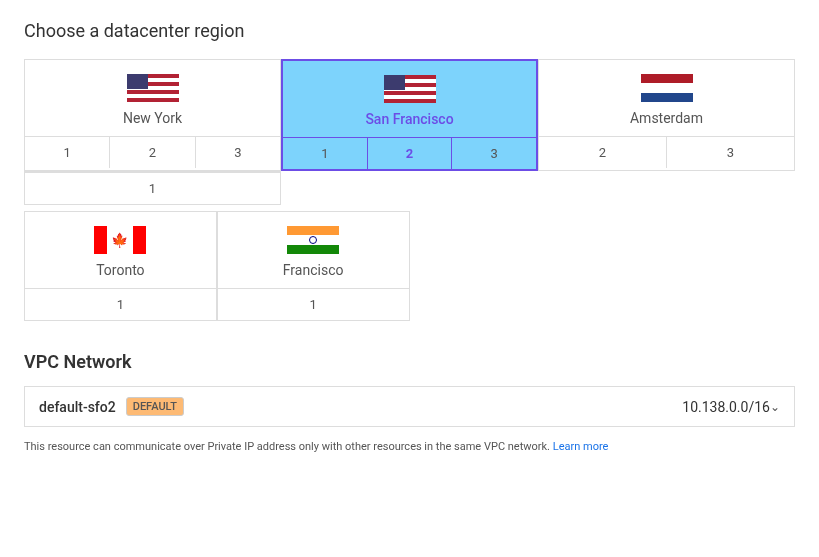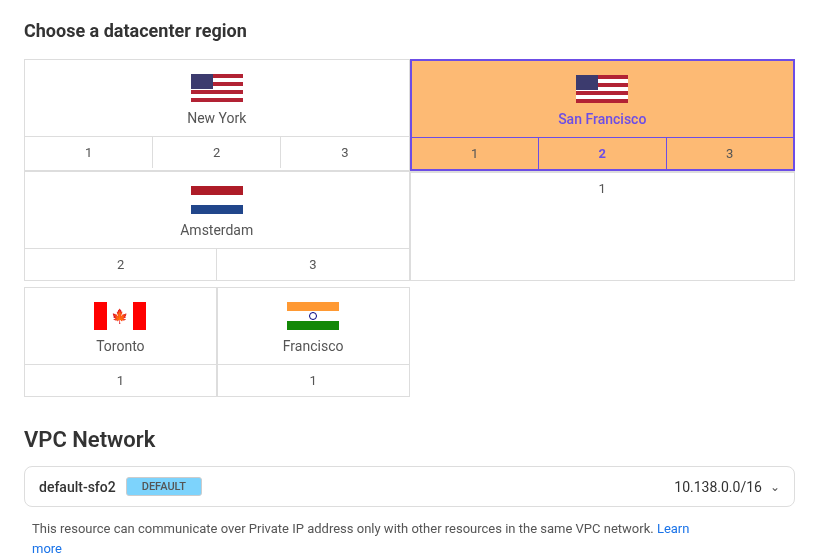--- a/index.html
+++ b/index.html
@@ -6,41 +6,41 @@
     body {
       font-family: -apple-system, BlinkMacSystemFont, 'Segoe UI', Roboto, sans-serif;
       background: #fff;
       color: #333;
       padding: 20px 24px;
       width: 819px;
       min-height: 557px;
     }
     h2 {
       font-size: 18px;
-      font-weight: 700;
+      font-weight: 400;
       color: #333;
       margin-bottom: 18px;
     }
     .regions-grid {
       display: grid;
-      grid-template-columns: repeat(2, 1fr);
+      grid-template-columns: repeat(3, 1fr);
       gap: 0;
       margin-bottom: 6px;
     }
     .region-card {
       border: 1px solid #ddd;
       cursor: pointer;
       background: #fff;
       display: flex;
       flex-direction: column;
       align-items: center;
     }
     .region-card.selected {
       border: 2px solid #6c4de6;
-      background: #fdba74;
+      background: #7dd3fc;
     }
     .region-top {
       display: flex;
       flex-direction: column;
       align-items: center;
       padding: 14px 10px 10px;
       width: 100%;
     }
     .flag {
       width: 52px;
@@ -146,65 +146,63 @@
       border-right: none;
     }
     
     .regions-grid-2 {
       display: grid;
       grid-template-columns: repeat(4, 1fr);
       gap: 0;
       margin-bottom: 30px;
     }
     .vpc-section h3 {
-      font-size: 22px;
+      font-size: 18px;
       font-weight: 600;
       color: #333;
       margin-bottom: 14px;
     }
     .vpc-dropdown {
       border: 1px solid #ddd;
-      border-radius: 8px;
+      border-radius: 0;
       display: flex;
       align-items: center;
       padding: 10px 14px;
       cursor: pointer;
       margin-bottom: 12px;
     }
     .vpc-name {
       font-size: 14px;
       color: #333;
       font-weight: 500;
       margin-right: 10px;
     }
     .vpc-badge {
-      background: #7dd3fc;
+      background: #fdba74;
       border: 1px solid #ccc;
       border-radius: 3px;
       font-size: 11px;
       color: #555;
-      padding: 2px 15px;
+      padding: 2px 6px;
       font-weight: 500;
     }
     .vpc-ip {
       margin-left: auto;
       font-size: 14px;
       color: #333;
-      margin-right: 8px;
     }
     .chevron-icon {
       color: #555;
       font-size: 12px;
     }
     .vpc-note {
-      font-size: 13px;
+      font-size: 11px;
       color: #555;
       line-height: 1.5;
       max-width: 680px;
-      margin-left: 8px;
     }
     .vpc-note a {
       color: #1a73e8;
       text-decoration: none;
     }
   </style>
 </head>
 <body>
 
 <h2>Choose a datacenter region</h2>

